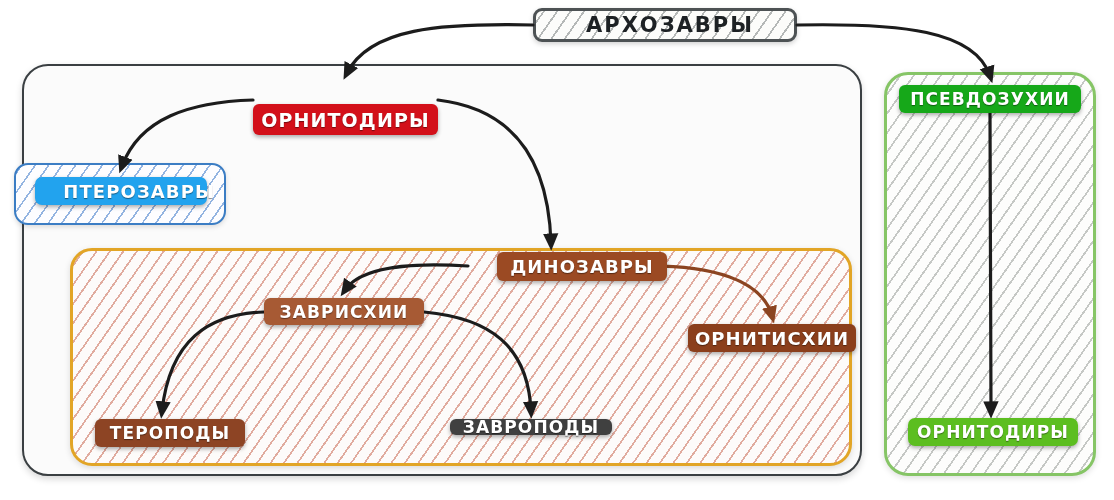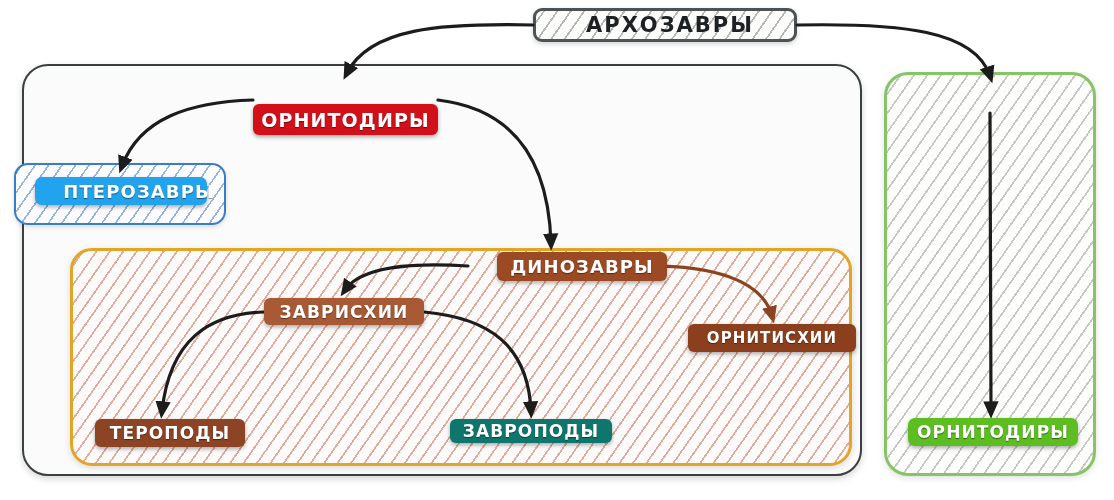--- a/index.html
+++ b/index.html
@@ -172,37 +172,37 @@
     background: #a75a34;
     font-size: 17px;
     border-radius: 6px;
     text-align: center;
   }
 
   .n-ornithischia {
     left: 688px; top: 324px;
     width: 168px; height: 28px;
     background: #8b3f1c;
-    font-size: 15px;
+    font-size: 18px;
     border-radius: 6px;
   }
 
   .n-theropods {
     left: 87px; top: 419px;
     width: 150px; height: 28px;
     background: #8d4424;
     font-size: 17px;
     border-radius: 6px;
     margin-left: 8px;
   }
 
   .n-sauropods {
     left: 450px; top: 419px;
-    width: 162px; height: 24px;
-    background: #0f766e;
+    width: 162px; height: 16px;
+    background: #404040;
     font-size: 17px;
     border-radius: 6px;
     text-align: right;
   }
 
   .n-pseudosuchia {
     left: 899px; top: 85px;
     width: 182px; height: 28px;
     background: #16a819;
     font-size: 17px;
@@ -280,16 +280,17 @@
   <div class="node n-dinosaurs">ДИНОЗАВРЫ</div>
 
   <div class="node n-saurischia">ЗАВРИСХИИ</div>
 
   <div class="node n-ornithischia">ОРНИТИСХИИ</div>
 
   <div class="node n-theropods">ТЕРОПОДЫ</div>
 
   <div class="node n-sauropods">ЗАВРОПОДЫ</div>
 
+  <div class="node n-pseudosuchia">ПСЕВДОЗУХИИ</div>
 
   <div class="node n-crocodiles">ОРНИТОДИРЫ</div>
 
 </div>
 
 </body></html>

